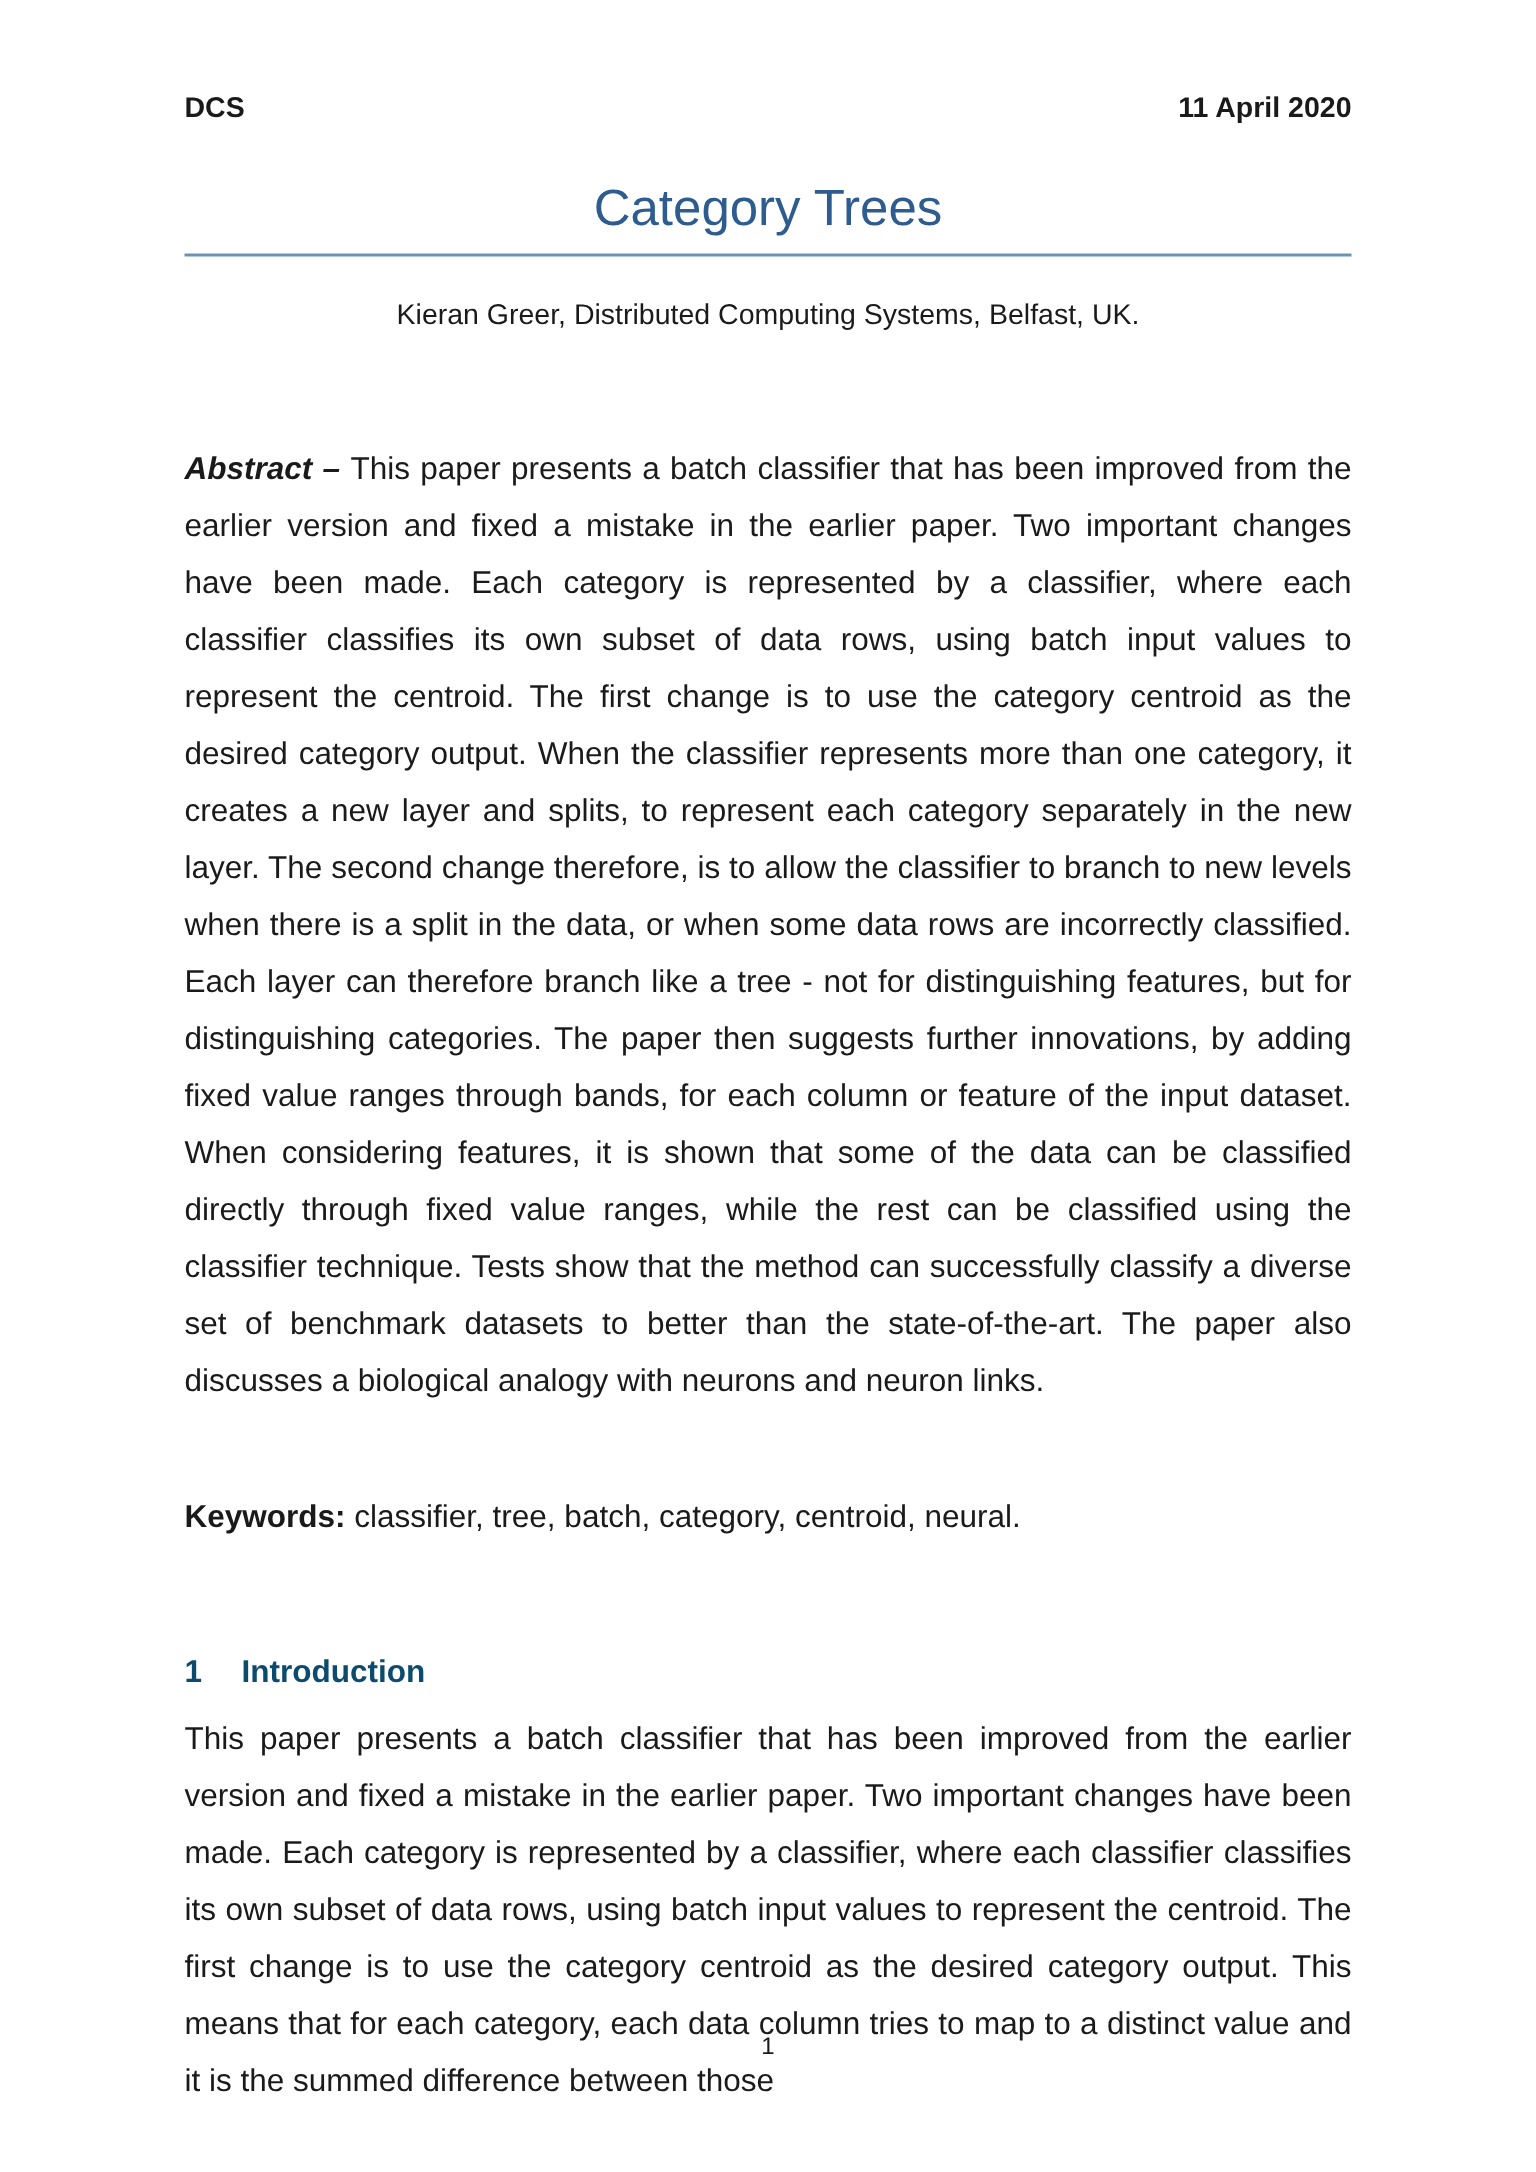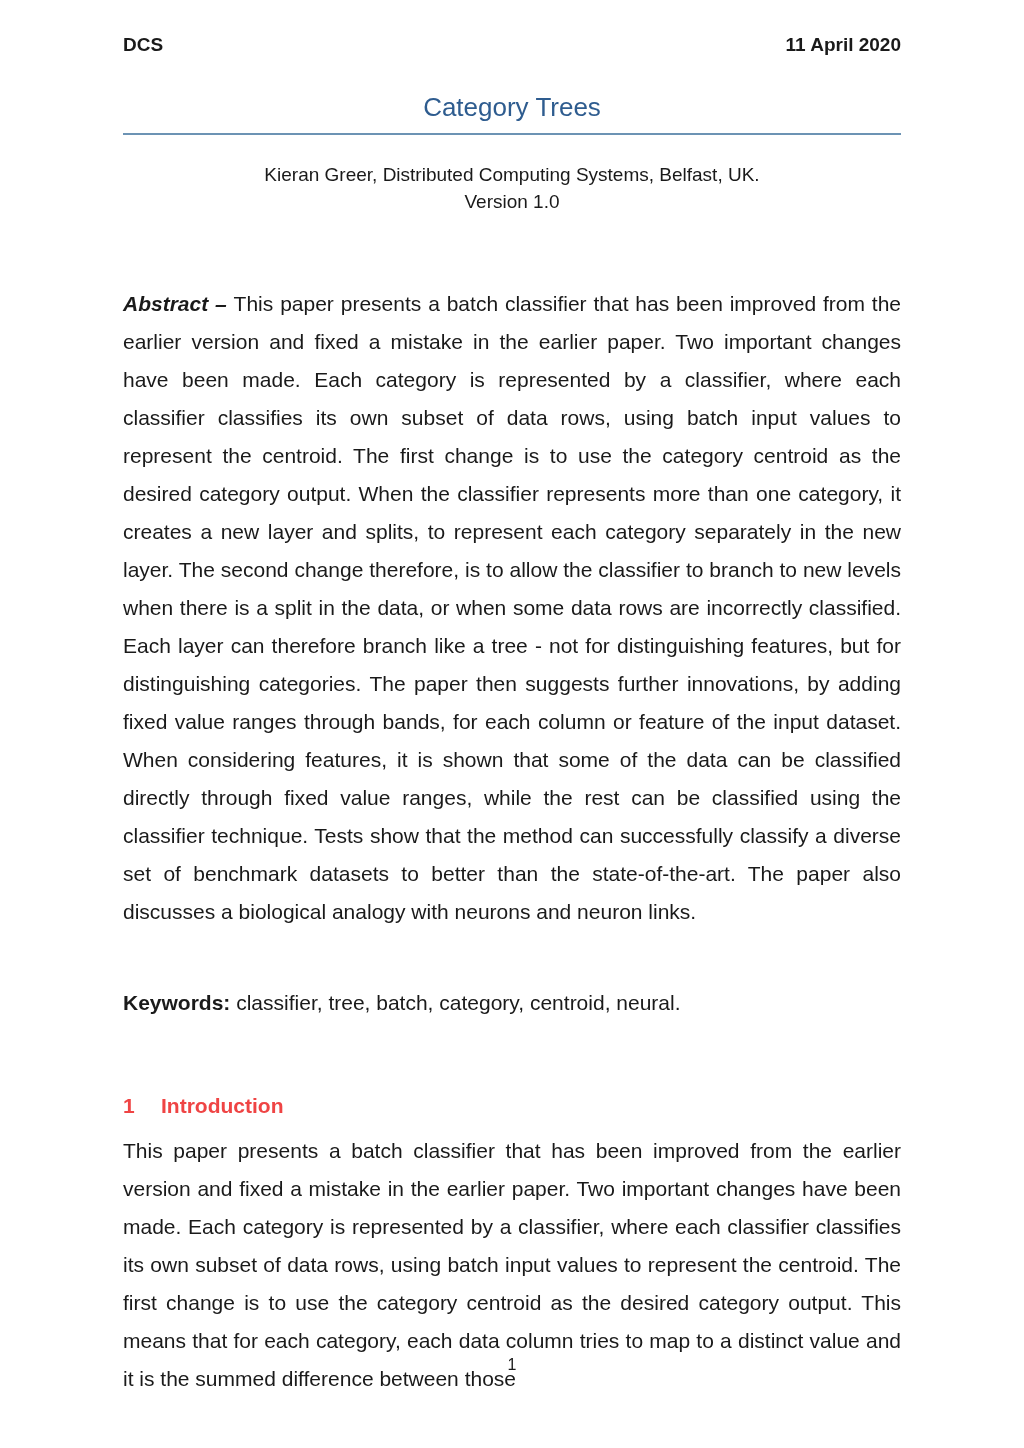--- a/index.html
+++ b/index.html
@@ -9,35 +9,35 @@
   }
   .page {
     position: relative;
     width: 1024px;
     height: 1448px;
     margin: 0 auto;
     background: #ffffff;
     font-family: "Liberation Sans", sans-serif;
     color: #1a1a1a;
     box-sizing: border-box;
-    padding: 34px 123px 0 123px;
+    padding: 62px 123px 0 123px;
     overflow: hidden;
   }
   .running-header {
     display: flex;
     justify-content: space-between;
     align-items: baseline;
     font-size: 19px;
     font-weight: bold;
     color: #1a1a1a;
   }
   .doc-title {
     margin-top: 36px;
     text-align: center;
-    font-size: 26px;
+    font-size: 34px;
     font-weight: normal;
     color: var(--title-color, #2E5C8F);
     padding-bottom: 10px;
     border-bottom: 2px solid var(--rule-color, #6C93B4);
   }
   .author-block {
     margin-top: 26px;
     text-align: center;
     font-size: 19px;
     line-height: 27px;
@@ -59,21 +59,21 @@
     margin-top: 53px;
     text-align: left;
   }
   .keywords-label {
     font-weight: bold;
   }
   .section-heading {
     margin-top: 72px;
     font-size: 21px;
     font-weight: bold;
-    color: #ef4444;
+    color: #0c4a6e;
   }
   .section-number {
     display: inline-block;
     width: 38px;
   }
   .section-para {
     margin-top: 14px;
   }
   .page-footer {
     position: absolute;
@@ -92,21 +92,20 @@
 
   <div class="running-header">
     <span>DCS</span>
     <span>11 April 2020</span>
   </div>
 
   <h1 class="doc-title">Category Trees</h1>
 
   <div class="author-block">
     <div>Kieran Greer, Distributed Computing Systems, Belfast, UK.</div>
-    <div>Version 1.0</div>
   </div>
 
   <p class="para abstract"><span class="abstract-label">Abstract – </span><span>This paper presents a batch classifier that has been improved from the earlier version and fixed a mistake in the earlier paper. Two important changes have been made. Each category is represented by a classifier, where each classifier classifies its own subset of data rows, using batch input values to represent the centroid. The first change is to use the category centroid as the desired category output. When the classifier represents more than one category, it creates a new layer and splits, to represent each category separately in the new layer. The second change therefore, is to allow the classifier to branch to new levels when there is a split in the data, or when some data rows are incorrectly classified. Each layer can therefore branch like a tree - not for distinguishing features, but for distinguishing categories. The paper then suggests further innovations, by adding fixed value ranges through bands, for each column or feature of the input dataset. When considering features, it is shown that some of the data can be classified directly through fixed value ranges, while the rest can be classified using the classifier technique. Tests show that the method can successfully classify a diverse set of benchmark datasets to better than the state-of-the-art. The paper also discusses a biological analogy with neurons and neuron links.</span></p>
 
   <p class="para keywords"><span class="keywords-label">Keywords:</span><span> classifier, tree, batch, category, centroid, neural.</span></p>
 
   <div class="section-heading">
     <span class="section-number">1</span><span>Introduction</span>
   </div>
 

